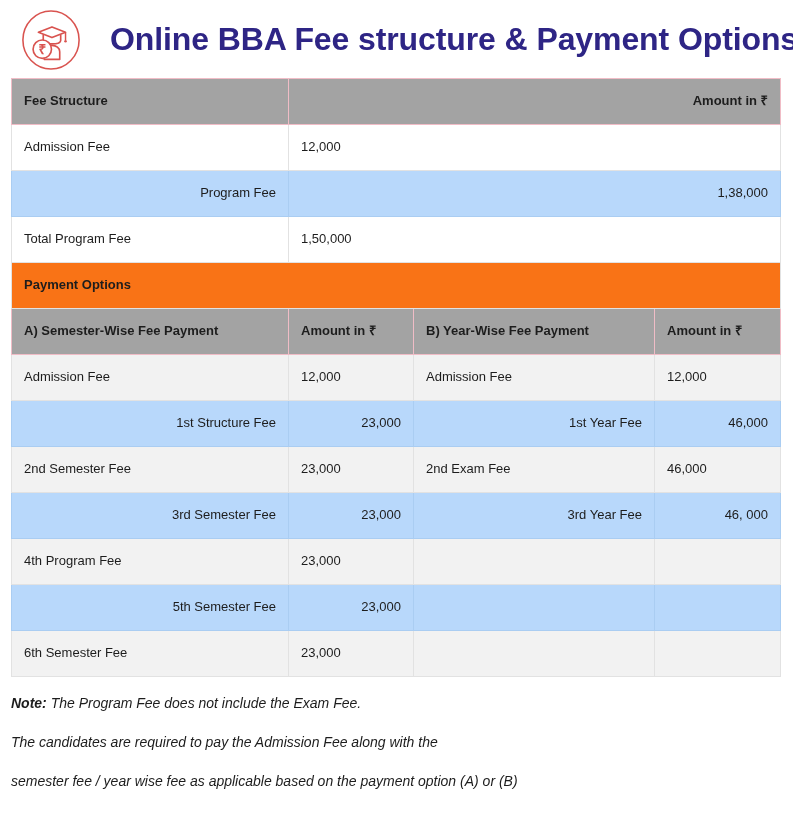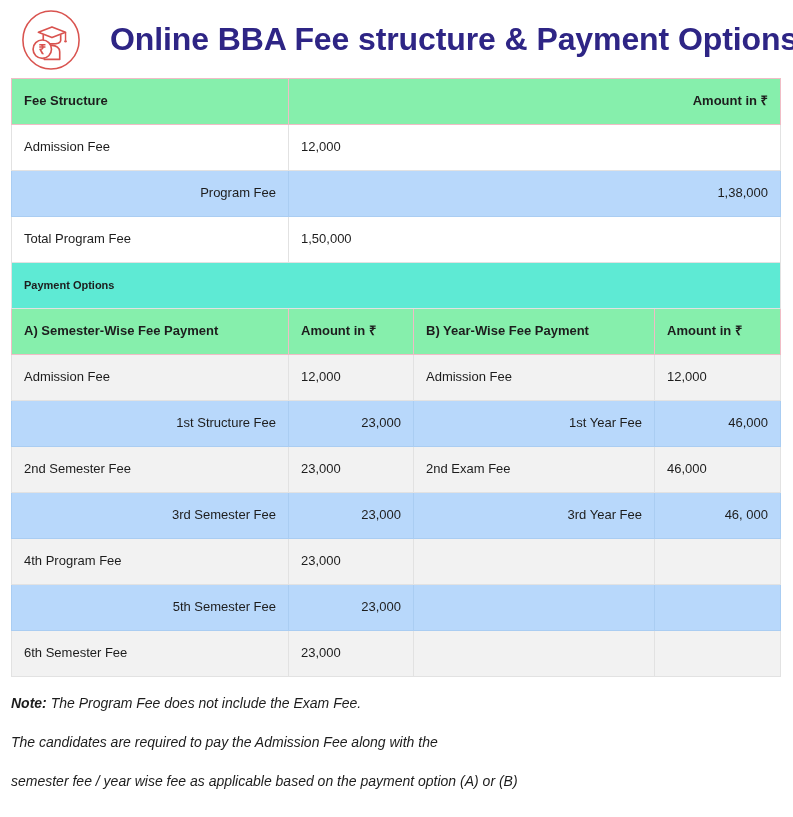--- a/index.html
+++ b/index.html
@@ -70,32 +70,32 @@
     text-overflow: ellipsis;
   }
 
   
   col.c1 { width: 277px; }
   col.c2 { width: 125px; }
   col.c3 { width: 241px; }
   col.c4 { width: 126px; }
 
   tr.row-head td {
-    background: #86efac;
+    background: #a3a3a3;
     font-weight: bold;
     border-color: #f0bcc6;
     color: #1d1d1d;
   }
   tr.row-white td   { background: #ffffff; }
   tr.row-blue  td   { background: #b8d8fb; border-color: #aacdf2; text-align: right; }
   tr.row-gray  td   { background: #f2f2f2; }
   tr.row-section td {
-    background: #5eead4;
+    background: #f97316;
     font-weight: bold;
-    font-size: 11px;
+    font-size: 13px;
   }
   td.amount-right { text-align: right; }
 
   
   .notes {
     padding: 14px 13px 0 11px;
     font-style: italic;
   }
   .note-line {
     font-size: 14px;

